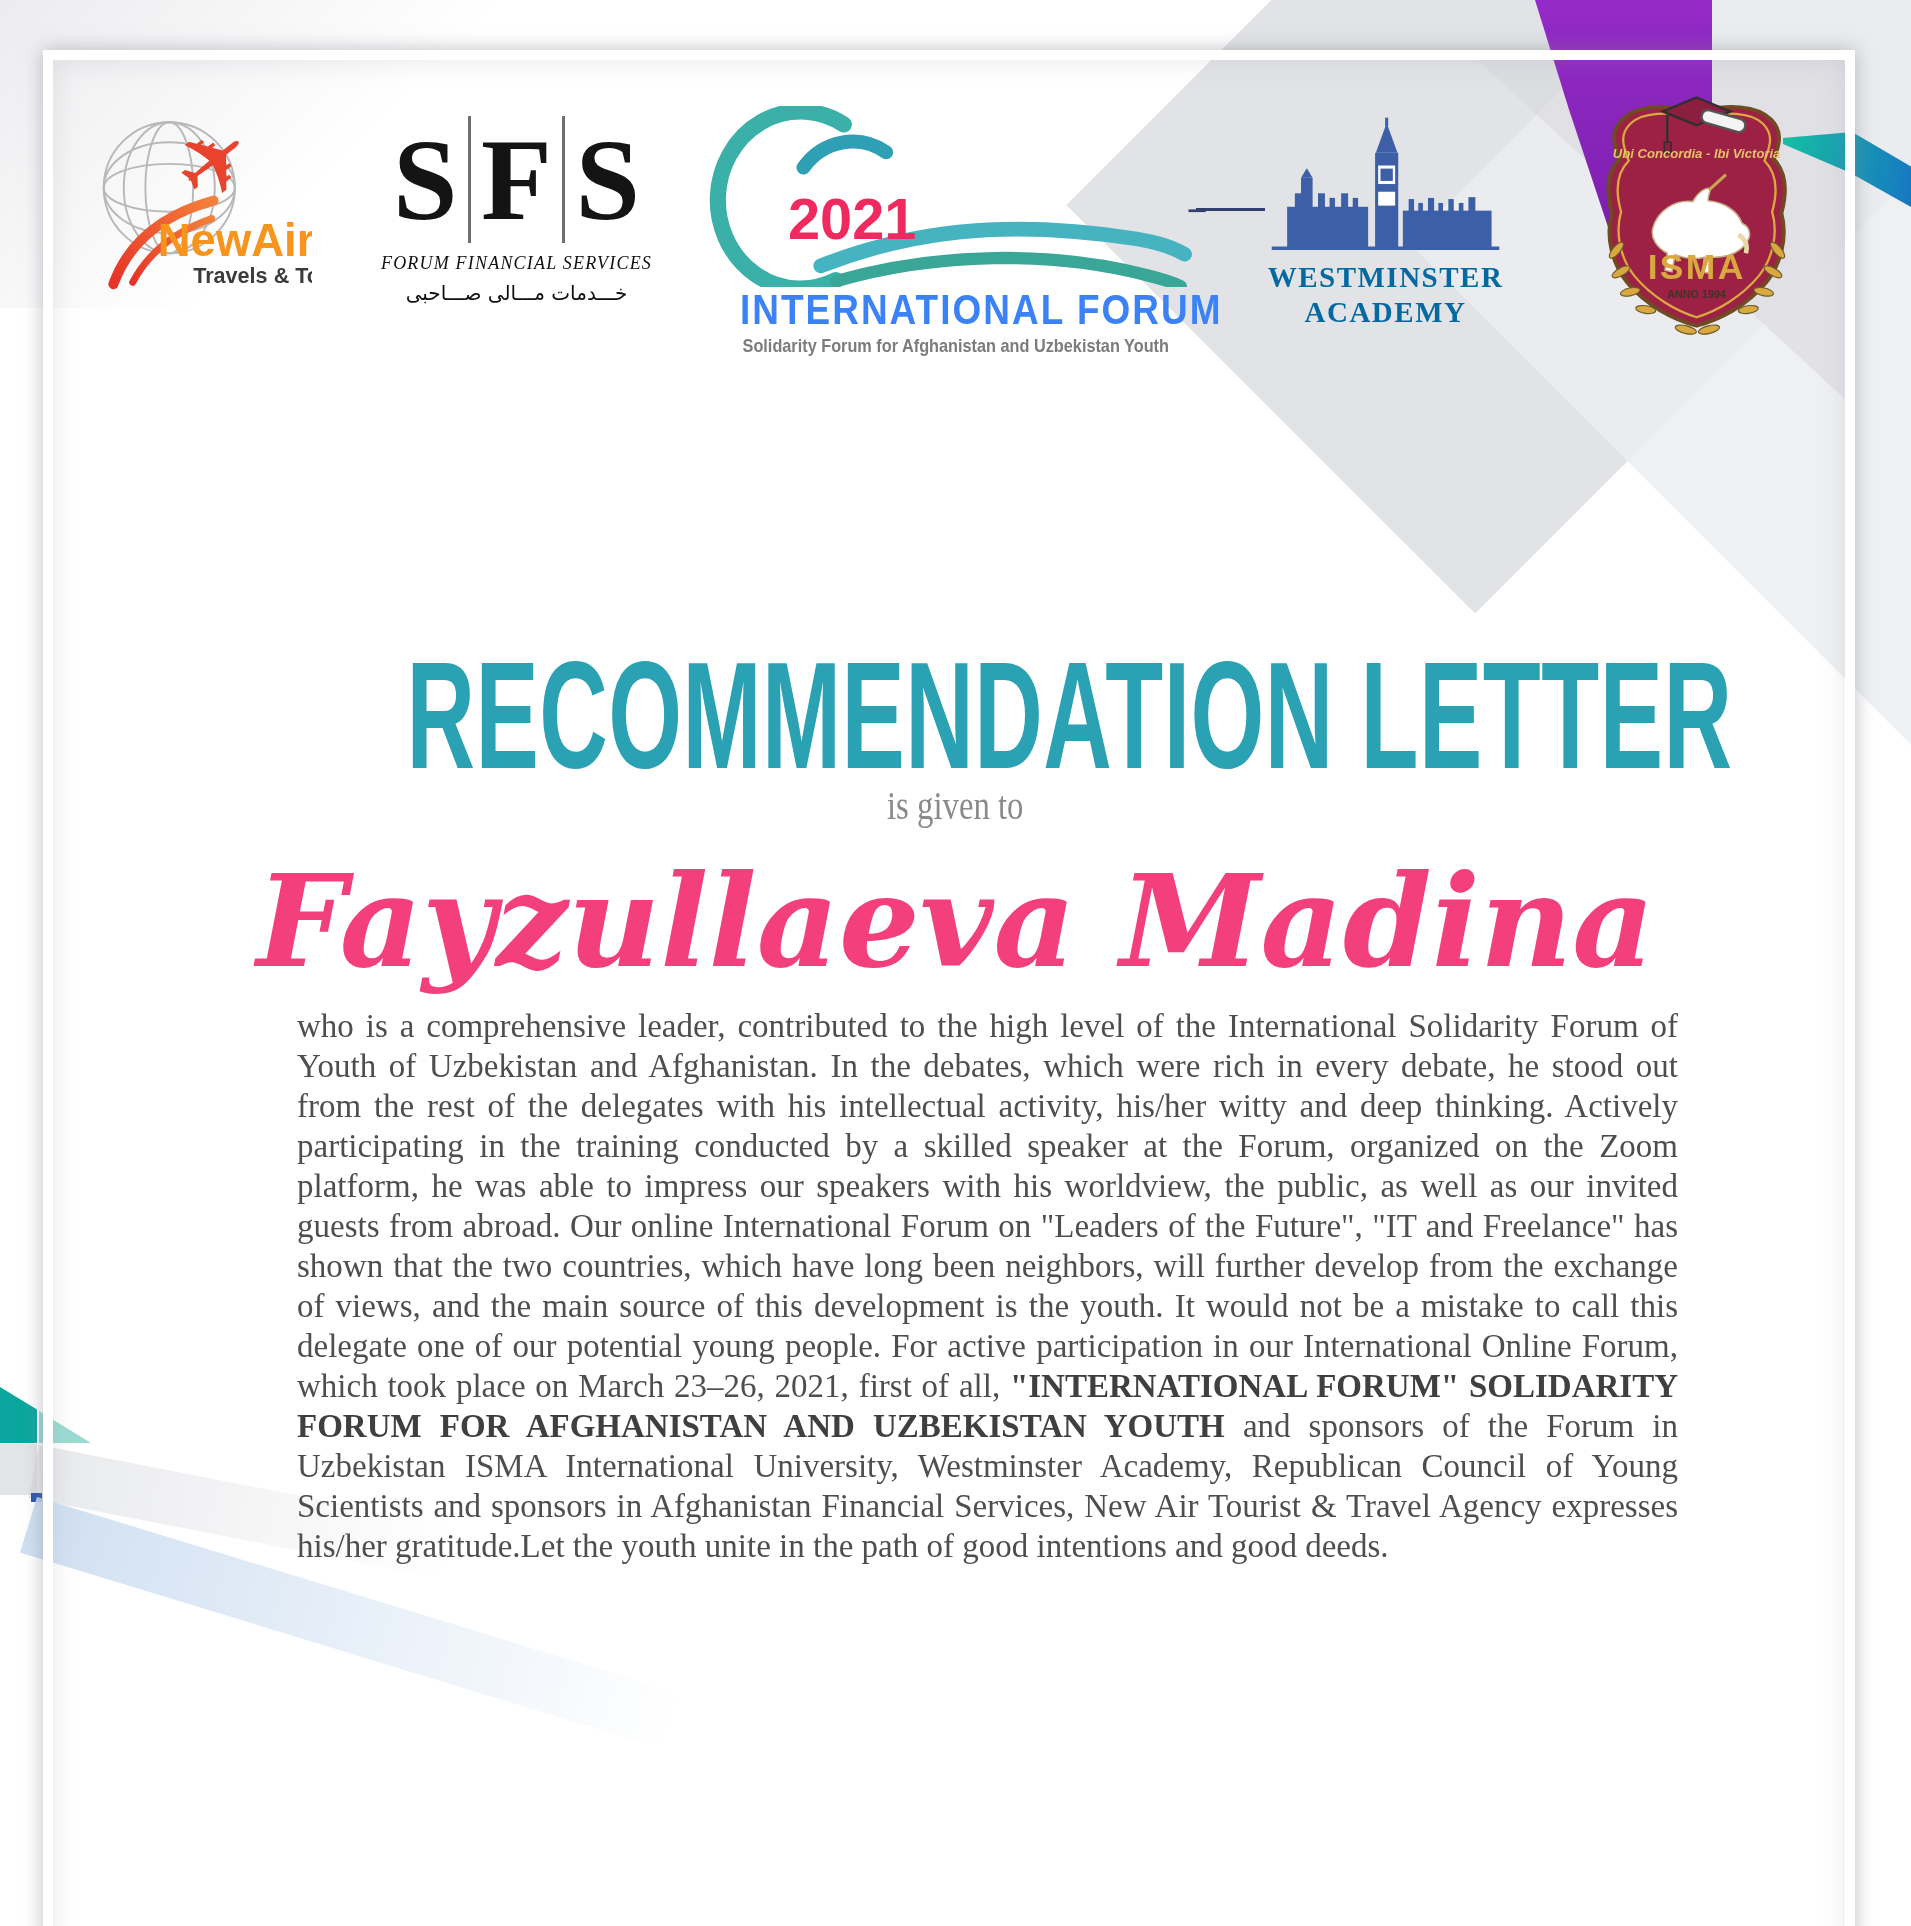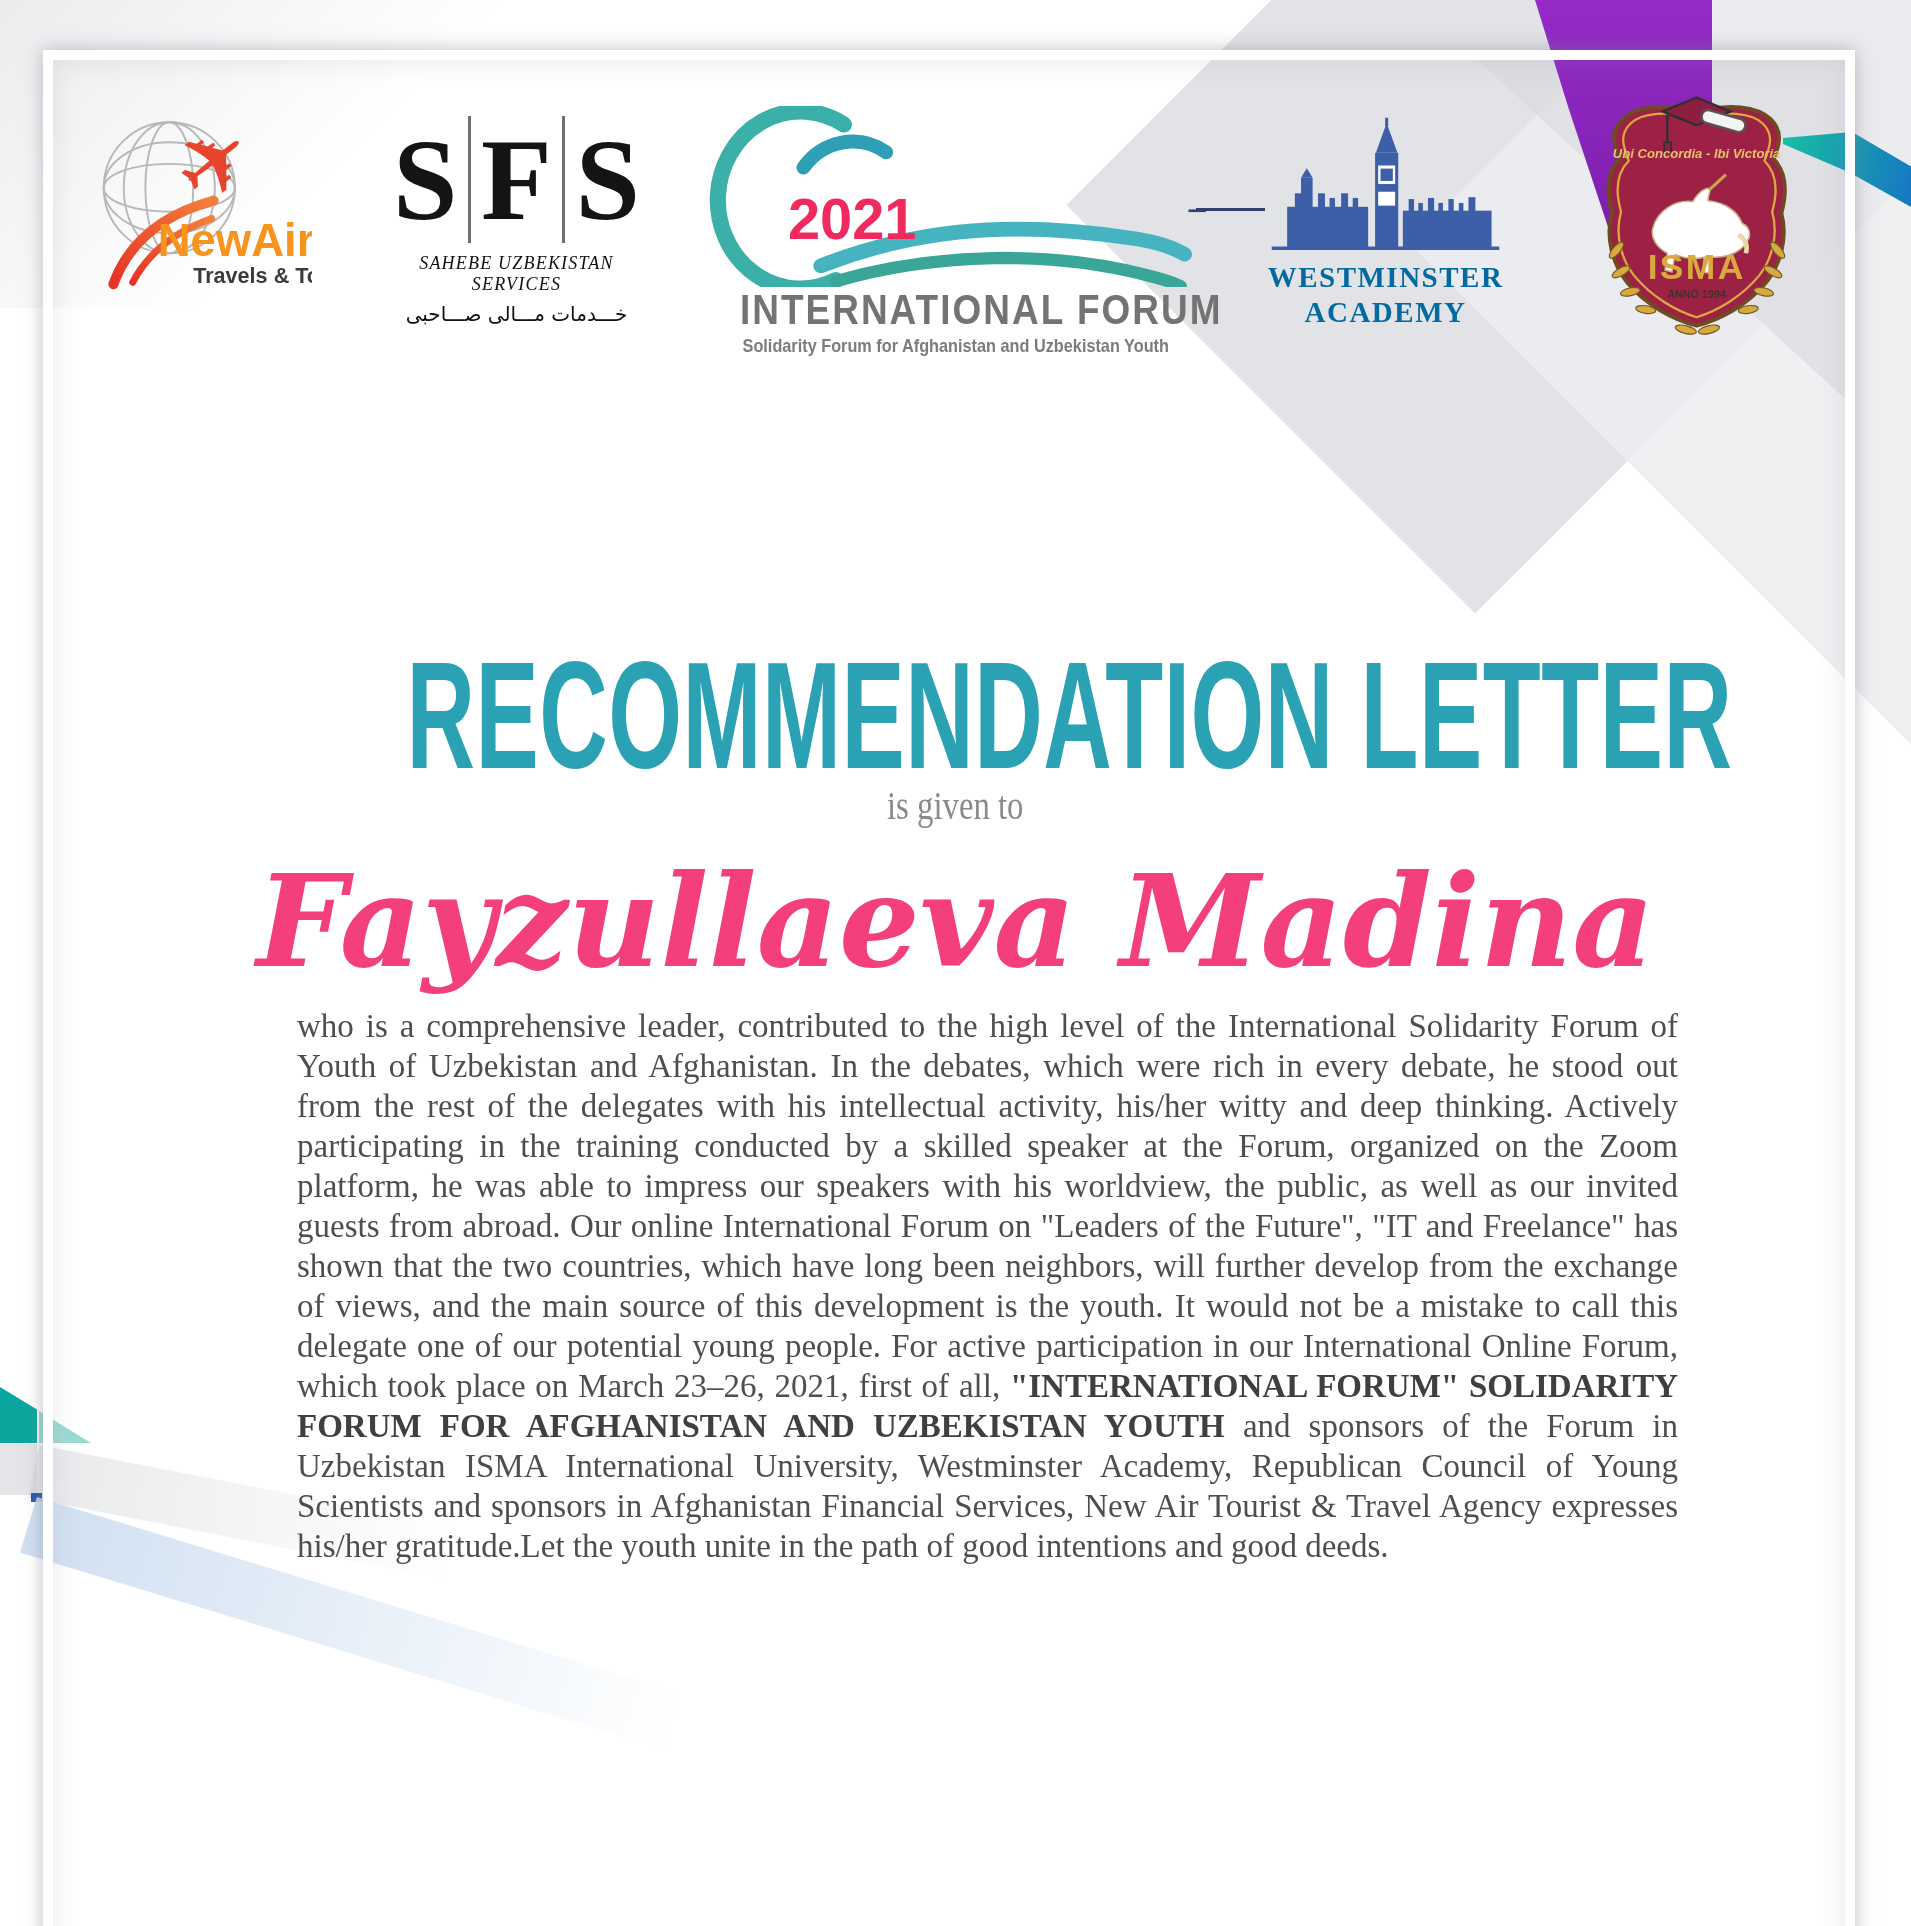--- a/index.html
+++ b/index.html
@@ -23,21 +23,21 @@
   #recipient{left:0;top:846px;width:1911px;font-family:"DejaVu Serif",serif;font-style:italic;
              font-weight:bold;color:#f3407d;font-size:127px;line-height:1.2;}
   #body-text{left:265px;top:1006px;width:1381px;font-family:"Liberation Serif",serif;
              font-size:33px;line-height:40px;color:#4e4e4e;text-align:justify;margin-left:32px;}
   #body-text strong{color:#3f3f3f;}
   #sfs-logo .mono{display:flex;align-items:center;justify-content:center;gap:10px;}
   #sfs-logo .mono .ltr{font-family:"Liberation Serif",serif;font-weight:bold;font-size:116px;line-height:116px;color:#141414;}
   #sfs-logo .mono .bar{width:3.5px;height:127px;background:#6f6f6f;}
   #sfs-logo .sub{font-family:"Liberation Serif",serif;font-style:italic;font-size:18px;letter-spacing:1.2px;color:#101010;margin-top:10px;}
   #sfs-logo .arabic{font-family:"DejaVu Sans",sans-serif;font-size:20px;color:#101010;margin-top:7px;direction:rtl;}
-  #forum-title{left:707px;top:286px;width:497px;color:#737373;font-weight:bold;font-size:42px;}
+  #forum-title{left:707px;top:286px;width:497px;color:#3b82f6;font-weight:bold;font-size:42px;}
   #forum-title .cond{--sx:0.88;letter-spacing:2.3px;}
   #forum-sub{left:707px;top:336px;width:497px;color:#7c7c7c;font-weight:bold;font-size:17.7px;}
   #forum-sub .cond{--sx:0.92;}
   #west-name{left:1254px;top:257px;width:262px;font-family:"Liberation Serif",serif;font-weight:bold;
              color:#0369a1;font-size:29px;letter-spacing:1.5px;line-height:35px;}
 
   svg text{font-family:"Liberation Sans",sans-serif;}
 </style>
 </head>
 <body>
@@ -84,21 +84,21 @@
   </div>
 
   <div class="content center" id="sfs-logo" style="left:378px;top:116px;width:277px;">
     <div class="mono">
       <span class="ltr">S</span>
       <span class="bar"></span>
       <span class="ltr">F</span>
       <span class="bar"></span>
       <span class="ltr">S</span>
     </div>
-    <div class="sub">SAHEBE UZBEKISTAN SERVICES</div>
+    <div class="sub">FORUM FINANCIAL SERVICES</div>
     <div class="arabic">خـــدمات مـــالی صـــاحبی</div>
   </div>
 
   <div class="content" style="left:705px;top:106px;width:501px;height:181px;">
     <svg width="501" height="181" viewBox="0 0 1300 470">
       <path d="M360,48 A215,230 0 1 0 340,452" stroke="#3ab0a8" stroke-width="42" fill="none" stroke-linecap="round"></path>
       <path d="M470,120 A160,170 0 0 0 255,160" stroke="#2f9fb5" stroke-width="36" fill="none" stroke-linecap="round"></path>
       <path d="M300,415 C520,330 760,290 1120,345 C1180,355 1220,370 1245,385" stroke="#45b3c0" stroke-width="38" fill="none" stroke-linecap="round"></path>
       <path d="M340,455 C600,380 900,375 1150,440 C1190,450 1215,458 1235,468" stroke="#3aa698" stroke-width="32" fill="none" stroke-linecap="round"></path>
       <text x="215" y="345" font-size="150" font-weight="bold" fill="#f02a5e">2021</text>

